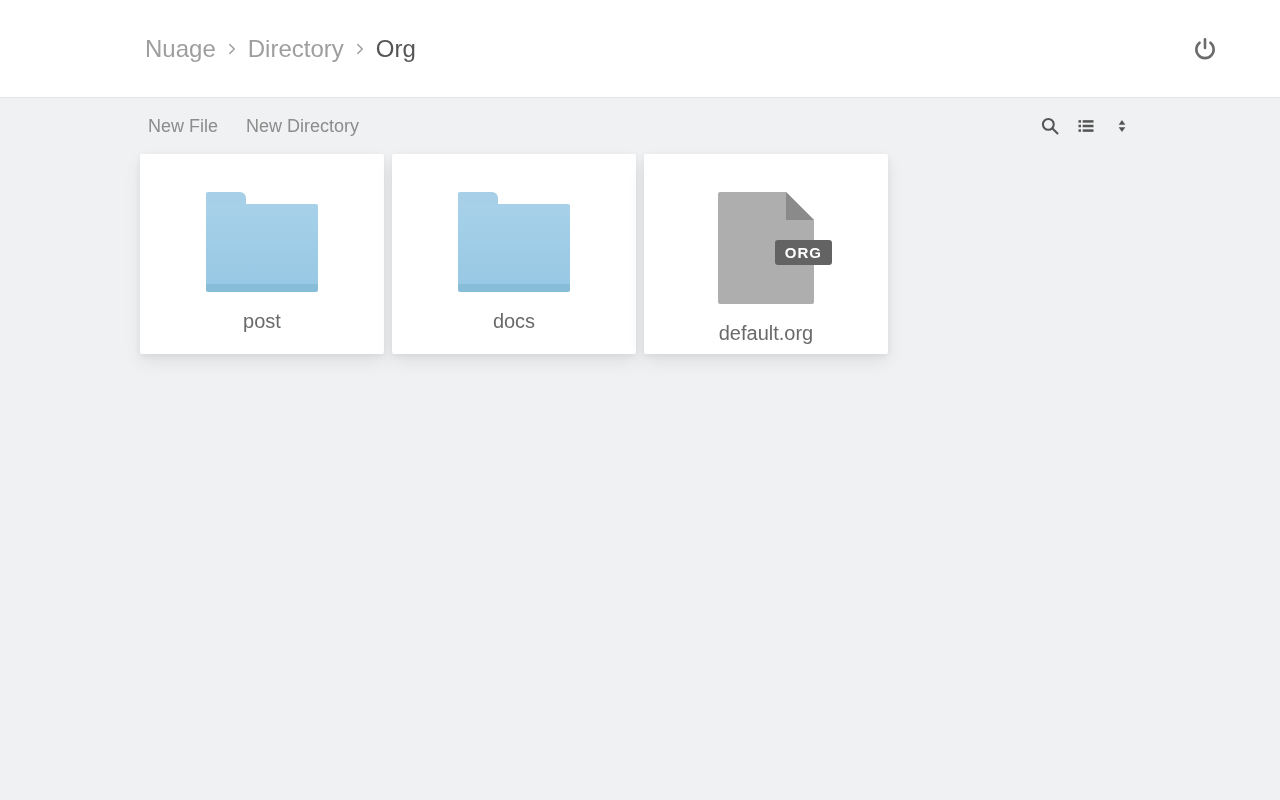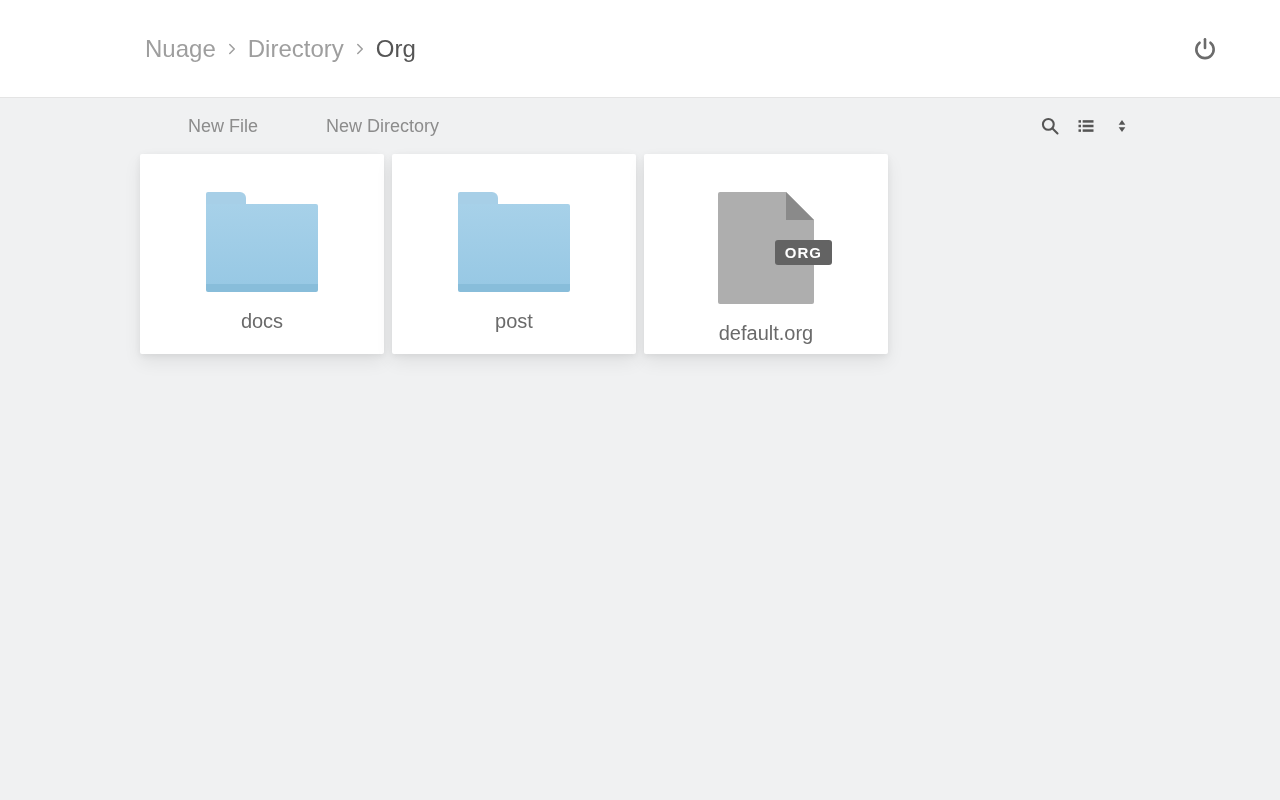--- a/index.html
+++ b/index.html
@@ -46,21 +46,21 @@
   .toolbar {
     height: 56px;
     display: flex;
     align-items: center;
     padding-left: 148px;
     padding-right: 148px;
     font-size: 18px;
     color: #8c8c8c;
     position: relative;
   }
-  .toolbar .tbtn { margin-right: 28px; cursor: pointer; margin-left: 40px; }
+  .toolbar .tbtn { margin-right: 28px; cursor: pointer; }
   .toolbar-icons {
     position: absolute;
     right: 148px;
     top: 50%;
     transform: translateY(-50%);
     display: flex;
     align-items: center;
     gap: 16px;
     color: #555;
   }
@@ -217,30 +217,30 @@
 </div>
 
 <div class="grid">
 
   <div class="card">
     <div class="folder">
       <div class="tab"></div>
         <div class="body"></div>
         <div class="base"></div>
     </div>
-    <div class="label">docs</div>
+    <div class="label">post</div>
   </div>
 
   <div class="card">
     <div class="folder">
       <div class="tab"></div>
         <div class="body"></div>
         <div class="base"></div>
     </div>
-    <div class="label">post</div>
+    <div class="label">docs</div>
   </div>
 
   <div class="card">
     <div class="fileicon">
       <div class="sheet"></div>
       <div class="fold-cover"></div>
       <div class="fold"></div>
       <div class="badge">ORG</div>
     </div>
     <div class="label">default.org</div>

